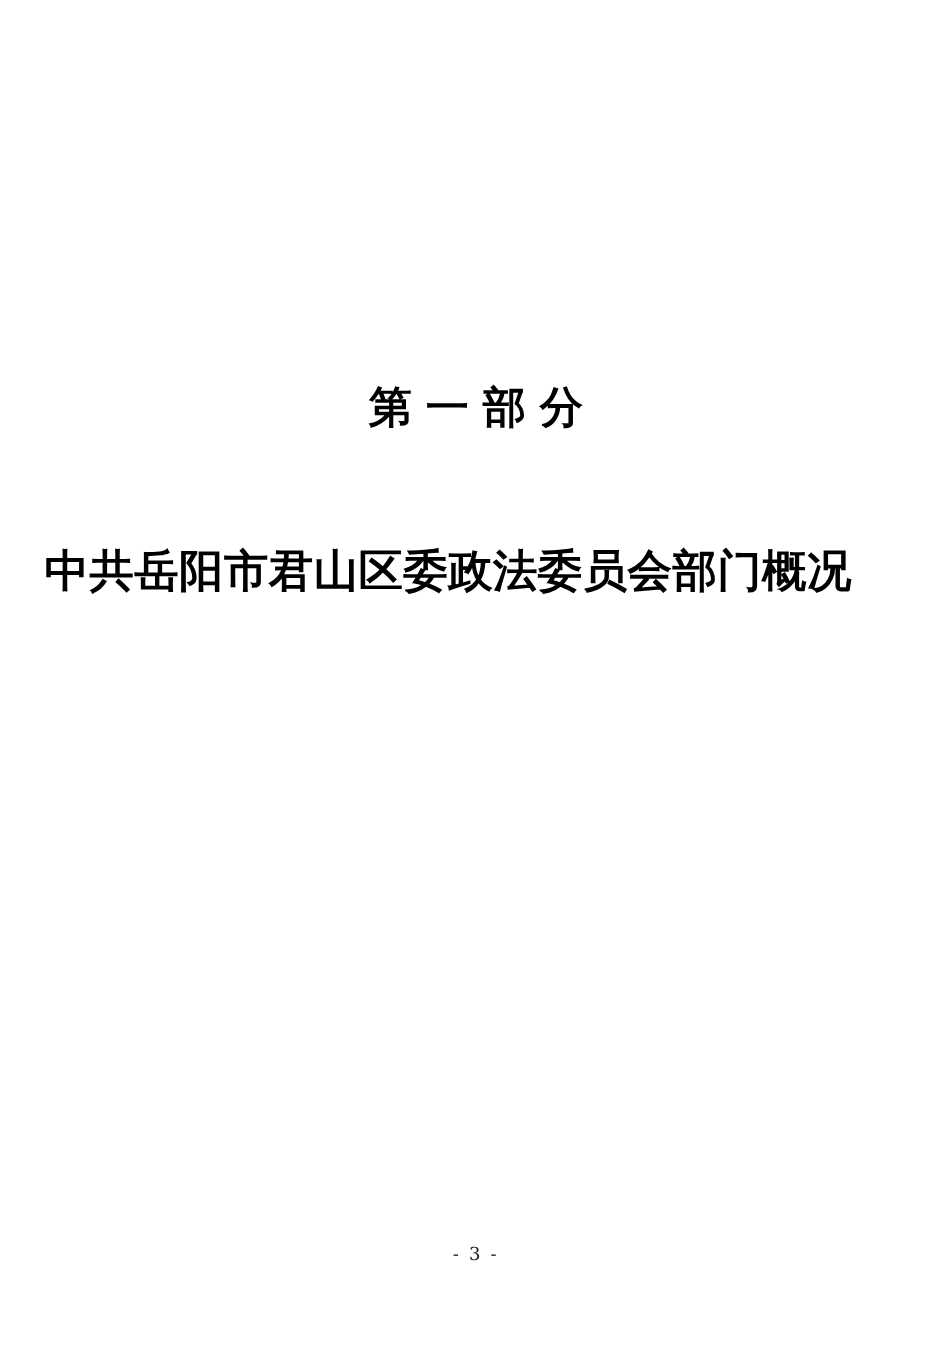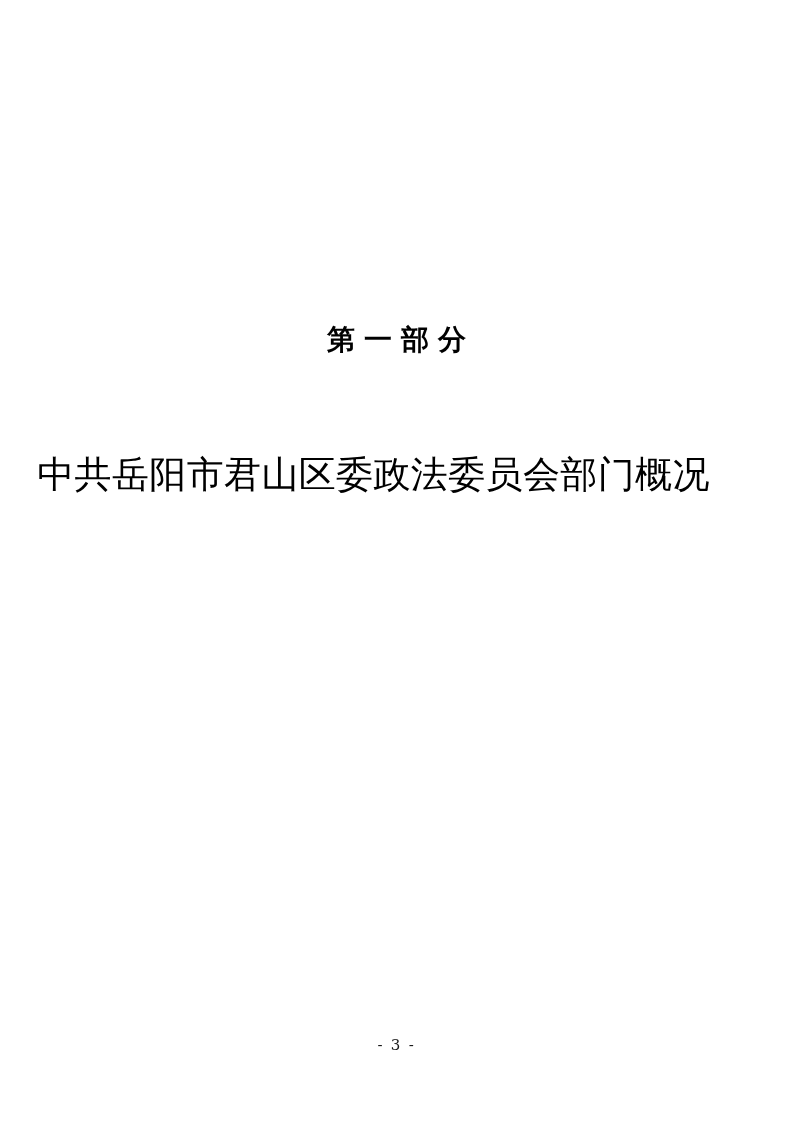--- a/index.html
+++ b/index.html
@@ -15,37 +15,37 @@
     overflow: hidden;
     font-family: "DejaVu Serif", "Liberation Serif", serif;
     color: #000000;
   }
   .section-title {
     position: absolute;
     top: 322px;
     left: 0;
     width: 793px;
     text-align: center;
-    font-size: 28px;
+    font-size: 36px;
     line-height: 36px;
     font-weight: bold;
     letter-spacing: 0.32em;
     
     text-indent: 0.32em;
     white-space: nowrap;
   }
   .doc-title {
     position: absolute;
     top: 451px;
     left: 0;
     width: 747px;
     text-align: center;
     font-size: 37px;
     line-height: 48px;
-    font-weight: normal;
+    font-weight: bold;
     letter-spacing: 0.01em;
     white-space: nowrap;
   }
   .page-number {
     position: absolute;
     top: 1036px;
     left: 0;
     width: 793px;
     text-align: center;
     font-size: 15px;

